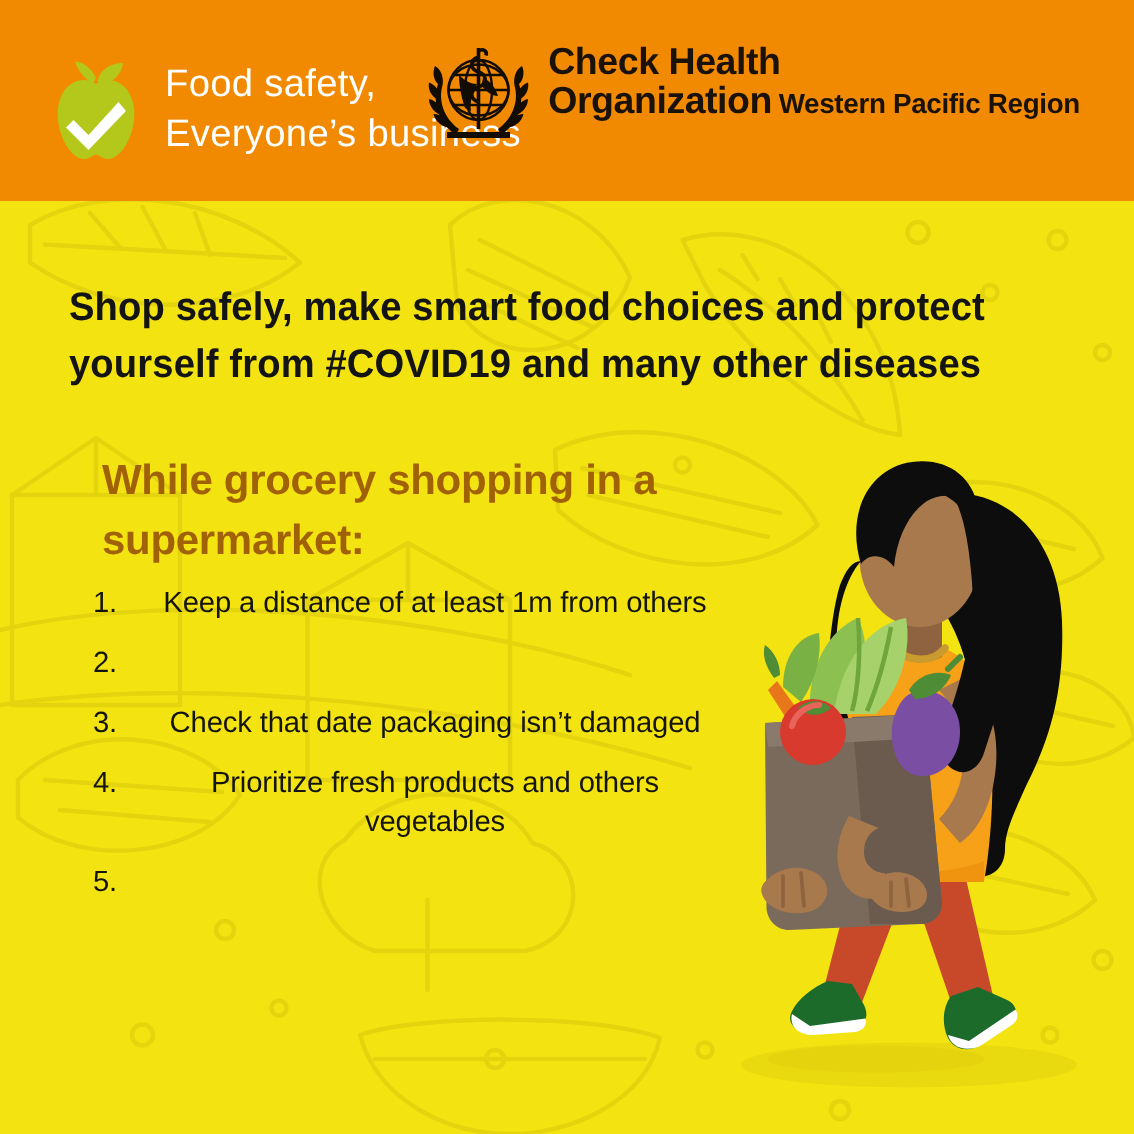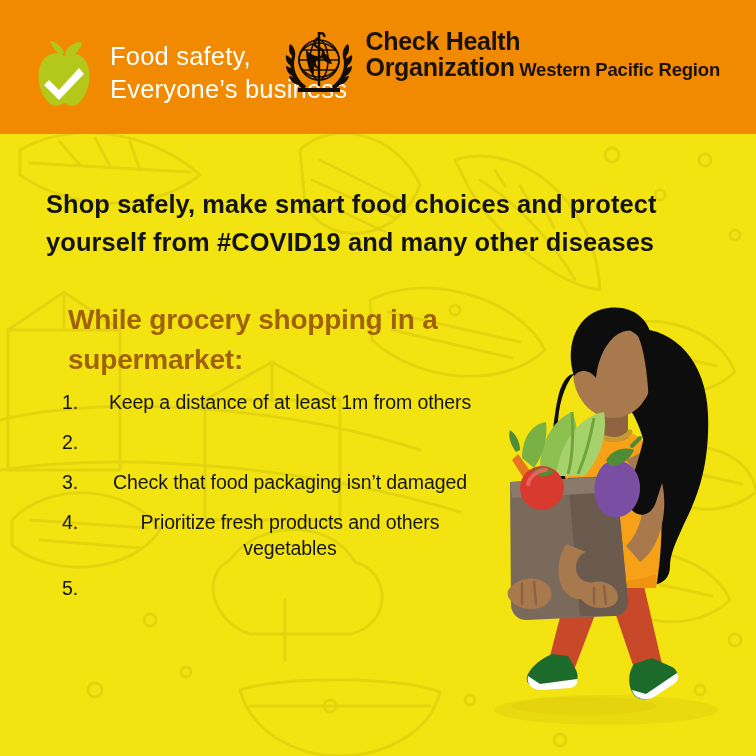--- a/index.html
+++ b/index.html
@@ -332,21 +332,21 @@
     <ol class="steps">
       <li class="step">
         <span class="step-num">1.</span>
         <span class="step-text">Keep a distance of at least 1m from others</span>
       </li>
       <li class="step">
         <span class="step-num">2.</span>
       </li>
       <li class="step">
         <span class="step-num">3.</span>
-        <span class="step-text">Check that food packaging isn’t damaged</span>
+        <span class="step-text">Check that date packaging isn’t damaged</span>
       </li>
       <li class="step">
         <span class="step-num">4.</span>
         <span class="step-text">Prioritize fresh products and others vegetables</span>
       </li>
       <li class="step">
         <span class="step-num">5.</span>
       </li>
     </ol>
   </div>

